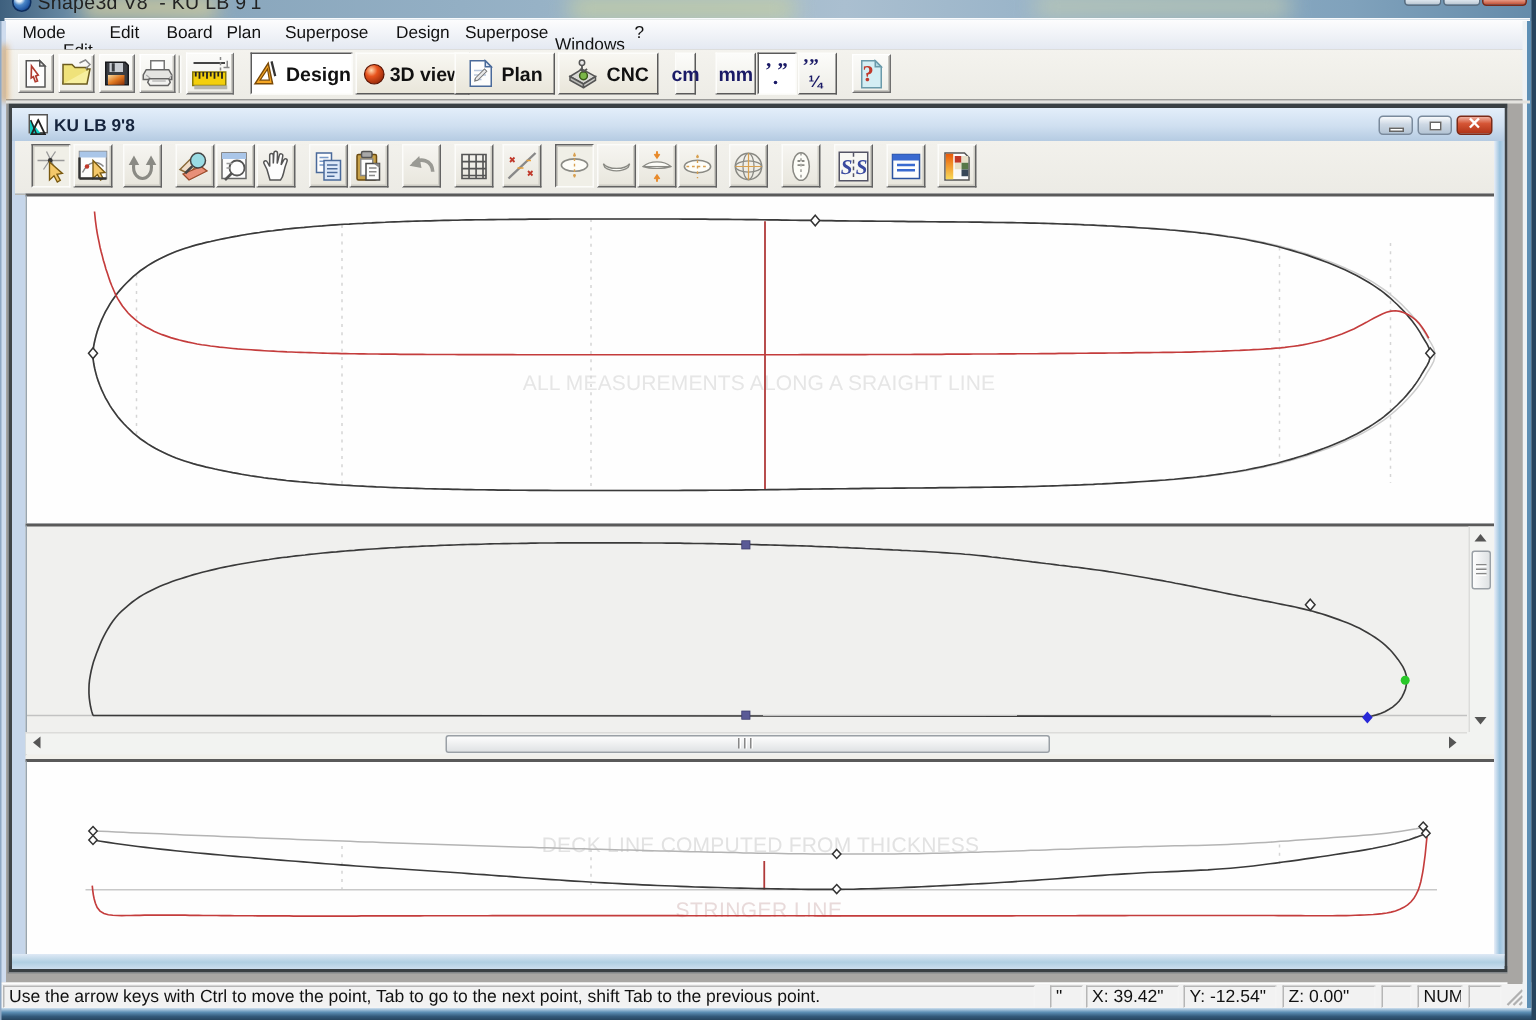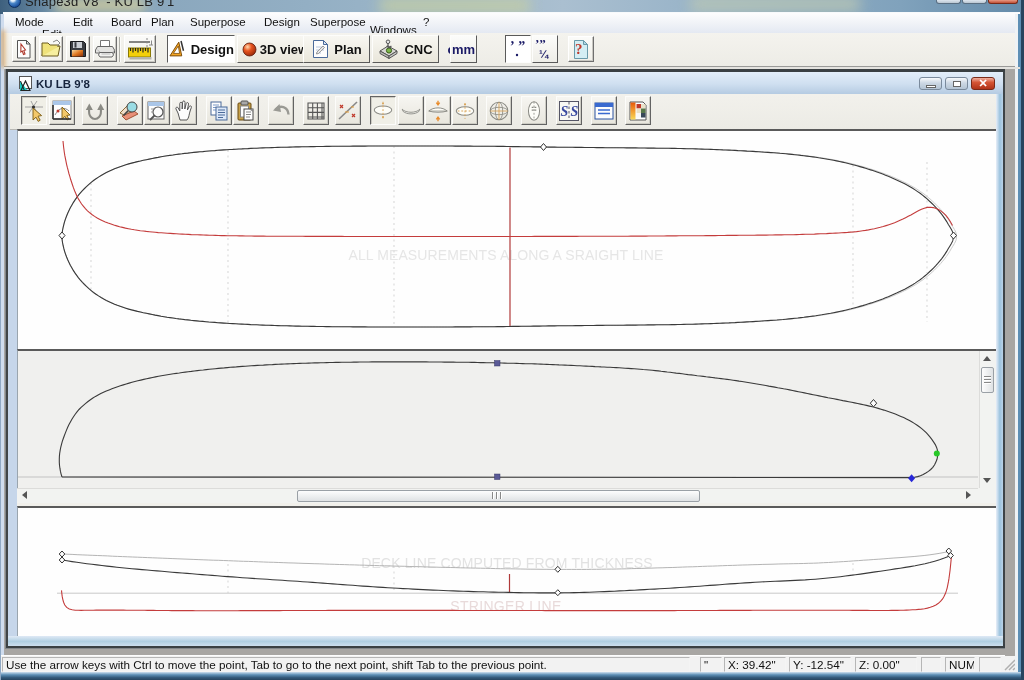--- a/index.html
+++ b/index.html
@@ -118,21 +118,21 @@
 </svg>Plan</div>
 <div class="bigbtn" style="left:372px;width:67px"><svg width="22" height="20" viewBox="0 0 22 20" style="margin-right:4px">
 <path d="M2 12 l8-5 9 5-8 5z" fill="#d8d8d4" stroke="#555"></path>
 <path d="M2 12 v2.5 l9 5 v-2.5z" fill="#b8b8b4" stroke="#555"></path>
 <path d="M11 17 l8-5 v2.5 l-8 5z" fill="#c8c8c4" stroke="#555"></path>
 <circle cx="11" cy="11.5" r="2.6" fill="#7ab648" stroke="#3a5a1a"></circle>
 <path d="M10 3 v5 M8.6 7 l2.8 2 M13.4 7 l-2.8 2" stroke="#555" stroke-width="1.2"></path>
 <circle cx="10" cy="2.8" r="1.8" fill="#e8e8e8" stroke="#555"></circle>
 </svg>CNC</div>
 <div class="ubtn" style="left:450px;width:14px">cm</div>
-<div class="ubtn" style="left:450px;width:27px">mm</div>
+<div class="ubtn" style="left:477px;width:27px">mm</div>
 <div class="ubtn" style="left:505px;width:26px;background:#fff;border-color:#5a5a5a #fdfdfb #fdfdfb #5a5a5a">
     <svg width="22" height="22" viewBox="0 0 22 22">
       <text x="3" y="13" font-size="14" font-weight="bold" fill="#1a1a66" font-family="Liberation Serif">’&nbsp;”</text>
       <circle cx="10" cy="17" r="1.2" fill="#1a1a66"></circle>
     </svg>
   </div>
 <div class="ubtn" style="left:532px;width:26px">
     <svg width="24" height="24" viewBox="0 0 24 24">
       <text x="2" y="11" font-size="13" font-weight="bold" fill="#1a1a66" font-family="Liberation Serif">’”</text>
       <text x="6" y="21" font-size="11" font-weight="bold" fill="#1a1a66">¼</text>

